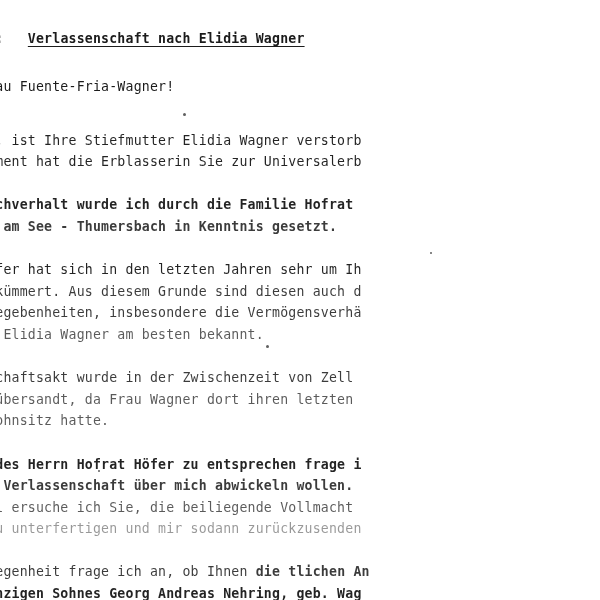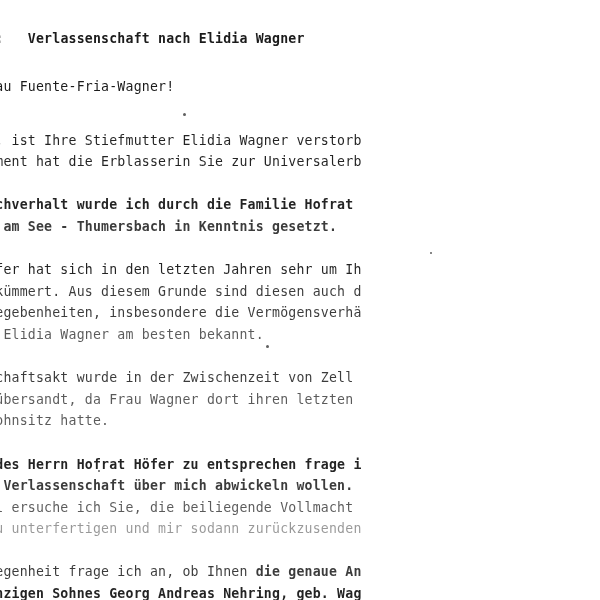--- a/index.html
+++ b/index.html
@@ -42,20 +42,21 @@
     white-space: pre;
     height: 24px;
     margin-bottom: 46px;
     font-weight: bold;
   }
   .subject-label {
     font-weight: bold;
   }
   .subject-value {
     font-weight: bold;
+    text-decoration: underline;
     text-underline-offset: 3px;
   }
   .salutation {
     white-space: pre;
     height: 21.6px;
     margin-bottom: 32px;
   }
   .b {
     font-weight: bold;
   }
@@ -121,21 +122,21 @@
     <div class="para">
       <div class="line b fade-1">m Wunsch des Herrn Hofrat Höfer zu entsprechen frage i</div>
       <div class="line b fade-2">b Sie die Verlassenschaft über mich abwickeln wollen.</div>
       <div class="line fade-3">iesen Fall ersuche ich Sie, die beiliegende Vollmacht </div>
       <div class="line fade-5">tieren, zu unterfertigen und mir sodann zurückzusenden</div>
     </div>
 
     <div class="gap"></div>
 
     <div class="para">
-      <div class="line fade-2"><span>ieser Gelegenheit frage ich an, ob Ihnen </span><span class="b">die genaue An</span></div>
+      <div class="line fade-2"><span>ieser Gelegenheit frage ich an, ob Ihnen </span><span class="b">die tlichen An</span></div>
       <div class="line b fade-1">ft des einzigen Sohnes Georg Andreas Nehring, geb. Wag</div>
 
     </div>
 
   </div>
 
   <div class="speck" style="left:183px; top:113px; width:3px; height:3px;"></div>
   <div class="speck" style="left:266px; top:345px; width:3px; height:3px;"></div>
   <div class="speck" style="left:98px; top:470px; width:2px; height:2px;"></div>
   <div class="speck" style="left:430px; top:252px; width:2px; height:2px;"></div>

